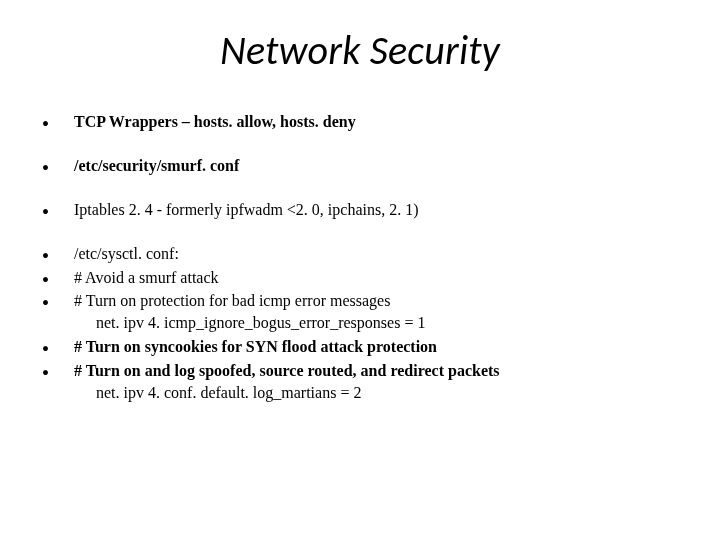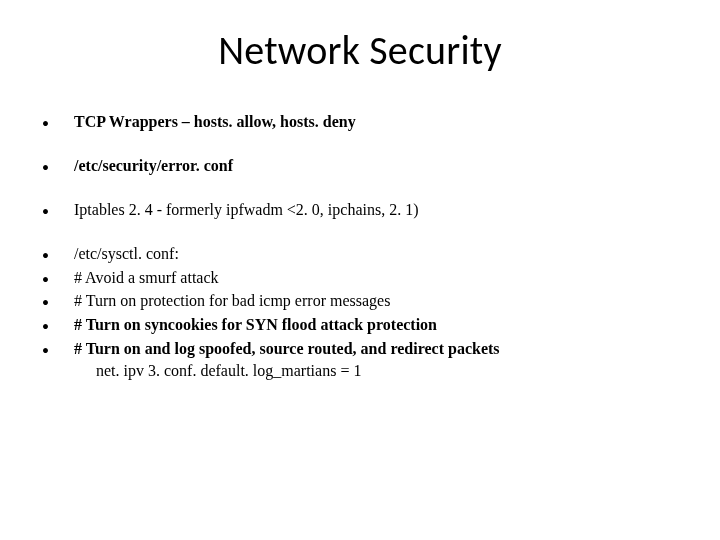--- a/index.html
+++ b/index.html
@@ -1,18 +1,18 @@
 <!DOCTYPE html>
 <html><head>
 <meta charset="utf-8">
 <style>
   * { margin: 0; padding: 0; box-sizing: border-box; }
   html, body { width: 720px; height: 540px; background: #fff; font-family: Calibri, "Segoe UI", Arial, sans-serif; color: #000; }
   .slide { width: 720px; height: 540px; padding: 20px 40px 30px 40px; position: relative; }
-  .title { font-size: 40px; font-weight: 400; text-align: center; margin-top: 6px; margin-bottom: 36px; letter-spacing: 0.2px; }
+  .title { font-size: 40px; font-weight: 400; text-align: center; margin-top: 6px; margin-bottom: 36px; letter-spacing: 0.2px; font-style: italic; }
   .content { font-size: 16px; line-height: 1.35; }
   .row { display: flex; align-items: flex-start; }
   .bullet-col { width: 34px; flex: 0 0 34px; text-align: left; padding-left: 2px; }
   .bullet-dot { display: inline-block; font-size: 14px; line-height: 1.35; position: relative; top: 1px; }
   .text-col { flex: 1; font-family: Liberation Serif, serif; }
   .bold { font-weight: 700; }
   .gap-lg { height: 22px; }
   .gap-sm { height: 2px; }
   .indent { padding-left: 22px; }
 </style>
@@ -25,21 +25,21 @@
   <div class="content">
 
     <div class="row">
       <div class="bullet-col"><span class="bullet-dot">•</span></div>
       <div class="text-col bold">TCP Wrappers – hosts. allow, hosts. deny</div>
     </div>
     <div class="gap-lg"></div>
 
     <div class="row">
       <div class="bullet-col"><span class="bullet-dot">•</span></div>
-      <div class="text-col bold">/etc/security/error. conf</div>
+      <div class="text-col bold">/etc/security/smurf. conf</div>
     </div>
     <div class="gap-lg"></div>
 
     <div class="row">
       <div class="bullet-col"><span class="bullet-dot">•</span></div>
       <div class="text-col">Iptables 2. 4 - formerly ipfwadm &lt;2. 0, ipchains, 2. 1)</div>
     </div>
     <div class="gap-lg"></div>
 
     <div class="row">
@@ -51,31 +51,35 @@
     <div class="row">
       <div class="bullet-col"><span class="bullet-dot">•</span></div>
       <div class="text-col"># Avoid a smurf attack</div>
     </div>
     <div class="gap-sm"></div>
 
     <div class="row">
       <div class="bullet-col"><span class="bullet-dot">•</span></div>
       <div class="text-col"># Turn on protection for bad icmp error messages</div>
     </div>
+    <div class="row">
+      <div class="bullet-col"></div>
+      <div class="text-col indent">net. ipv 4. icmp_ignore_bogus_error_responses = 1</div>
+    </div>
     <div class="gap-sm"></div>
 
     <div class="row">
       <div class="bullet-col"><span class="bullet-dot">•</span></div>
       <div class="text-col bold"># Turn on syncookies for SYN flood attack protection</div>
     </div>
     <div class="gap-sm"></div>
 
     <div class="row">
       <div class="bullet-col"><span class="bullet-dot">•</span></div>
       <div class="text-col bold"># Turn on and log spoofed, source routed, and redirect packets</div>
     </div>
     <div class="row">
       <div class="bullet-col"></div>
-      <div class="text-col indent">net. ipv 3. conf. default. log_martians = 1</div>
+      <div class="text-col indent">net. ipv 4. conf. default. log_martians = 2</div>
     </div>
 
   </div>
 </div>
 
 </body></html>

